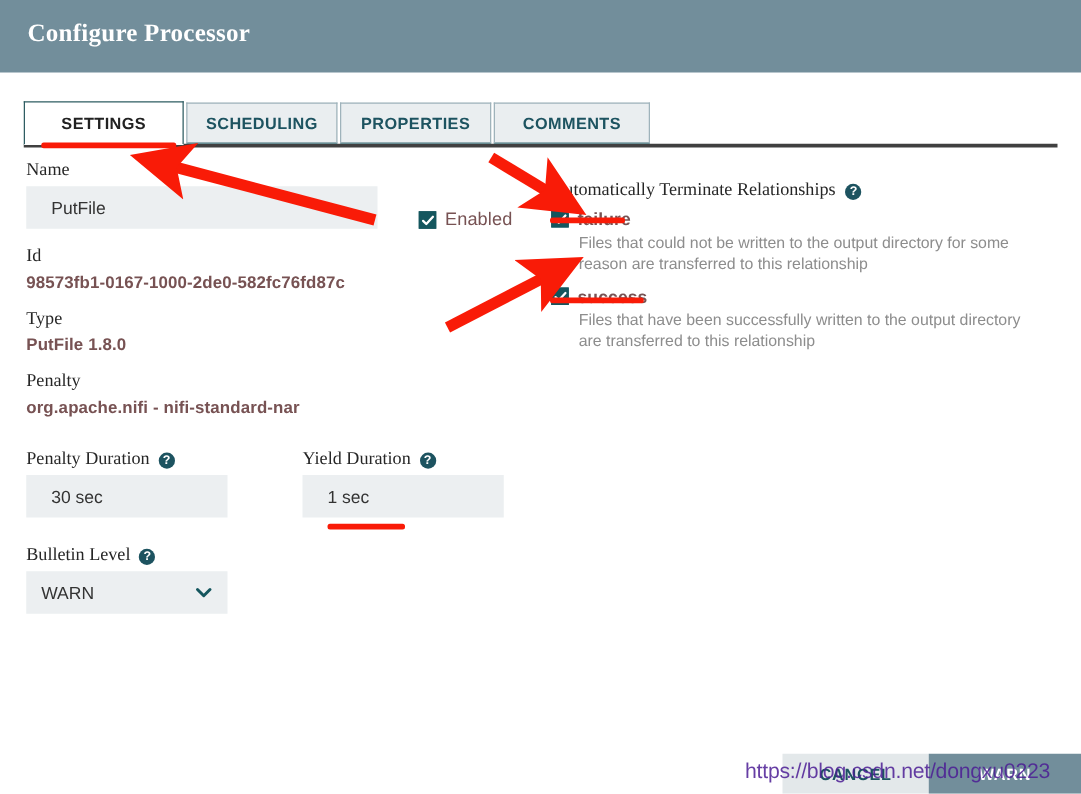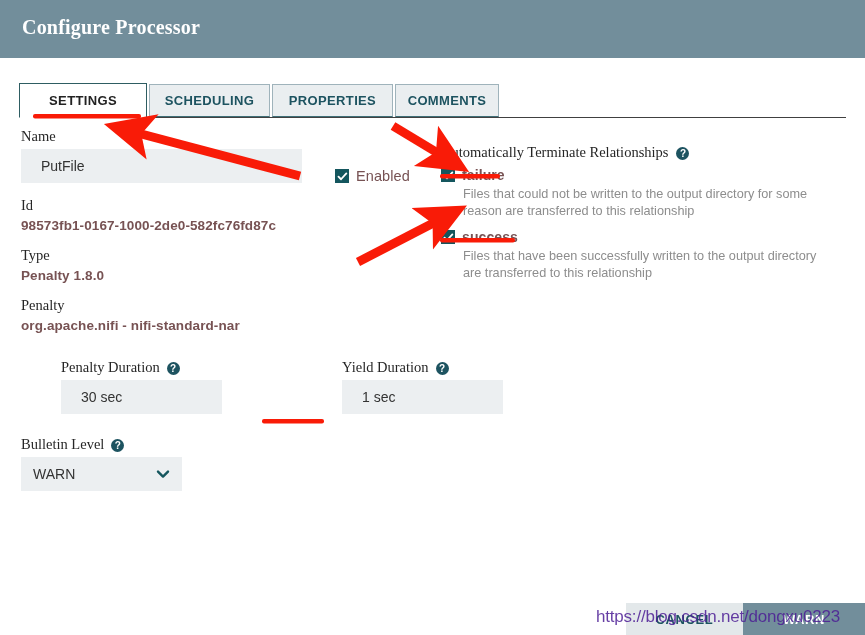--- a/index.html
+++ b/index.html
@@ -46,21 +46,21 @@
     letter-spacing: 0.2px;
   }
 
   
   .tab-strip {
     position: absolute;
     left: 19px;
     top: 84px;
     width: 827px;
     height: 34px;
-    border-bottom: 1px solid #404040;
+    border-bottom: 3px solid #404040;
     box-sizing: border-box;
     display: flex;
     align-items: flex-end;
   }
   .tab {
     height: 33px;
     box-sizing: border-box;
     border: 1px solid #9fb3bb;
     border-bottom: 1px solid #3f6f77;
     background: #eaeef0;
@@ -71,21 +71,21 @@
     display: flex;
     align-items: center;
     justify-content: center;
     margin-right: 2px;
     cursor: pointer;
     user-select: none;
   }
   .tab.w1 { width: 128px; }
   .tab.w2 { width: 121px; }
   .tab.w3 { width: 121px; }
-  .tab.w4 { width: 104px; }
+  .tab.w4 { width: 125px; }
   .tab.active {
     background: #ffffff;
     border: 1px solid #2e5d62;
     border-bottom: 1px solid #ffffff;
     color: #222222;
     height: 35px;
     position: relative;
     top: 1px;
   }
 
@@ -335,31 +335,31 @@
         </div>
       </div>
 
       <div class="block">
         <div class="field-label">Id</div>
         <div class="readonly-value">98573fb1-0167-1000-2de0-582fc76fd87c</div>
       </div>
 
       <div class="block">
         <div class="field-label">Type</div>
-        <div class="readonly-value">Penalty 1.8.0</div>
+        <div class="readonly-value">PutFile 1.8.0</div>
       </div>
 
       <div class="block">
         <div class="field-label">Penalty</div>
         <div class="readonly-value">org.apache.nifi - nifi-standard-nar</div>
       </div>
 
       <div style="height:12px"></div>
 
-      <div style="display:flex; gap:120px;margin-left:40px;">
+      <div style="display:flex; gap:60px;">
         <div>
           <div class="field-label">
             <span>Penalty Duration</span>
             <span class="help-icon">?</span>
           </div>
           <div class="text-input short">
             <span>30 sec</span>
           </div>
         </div>
 

